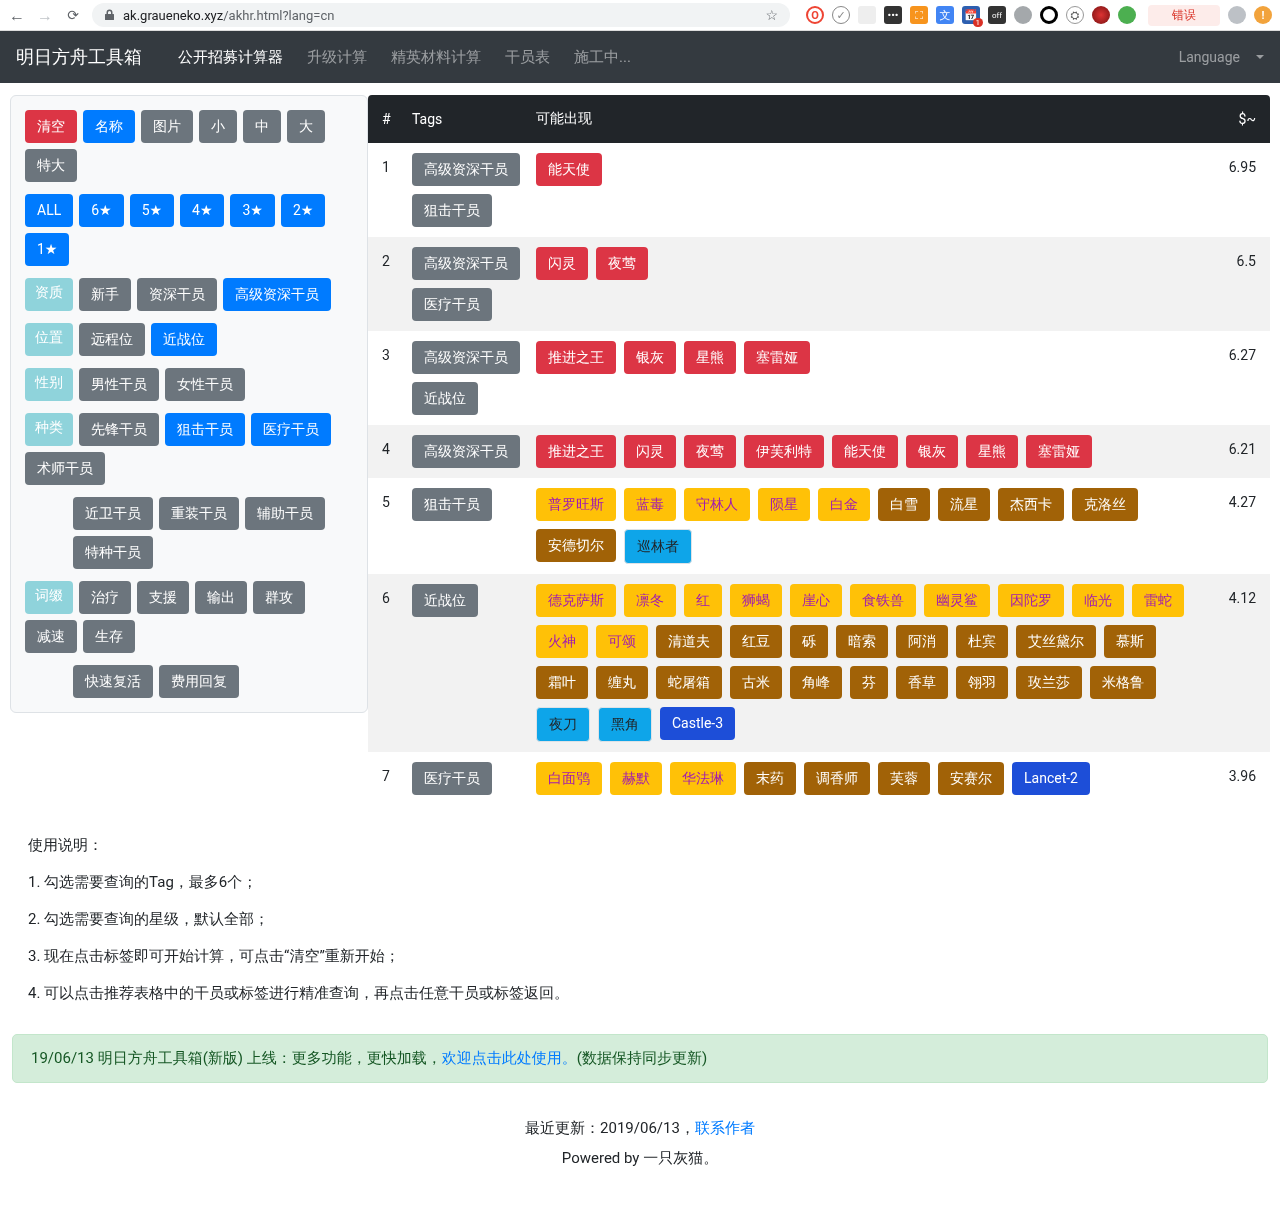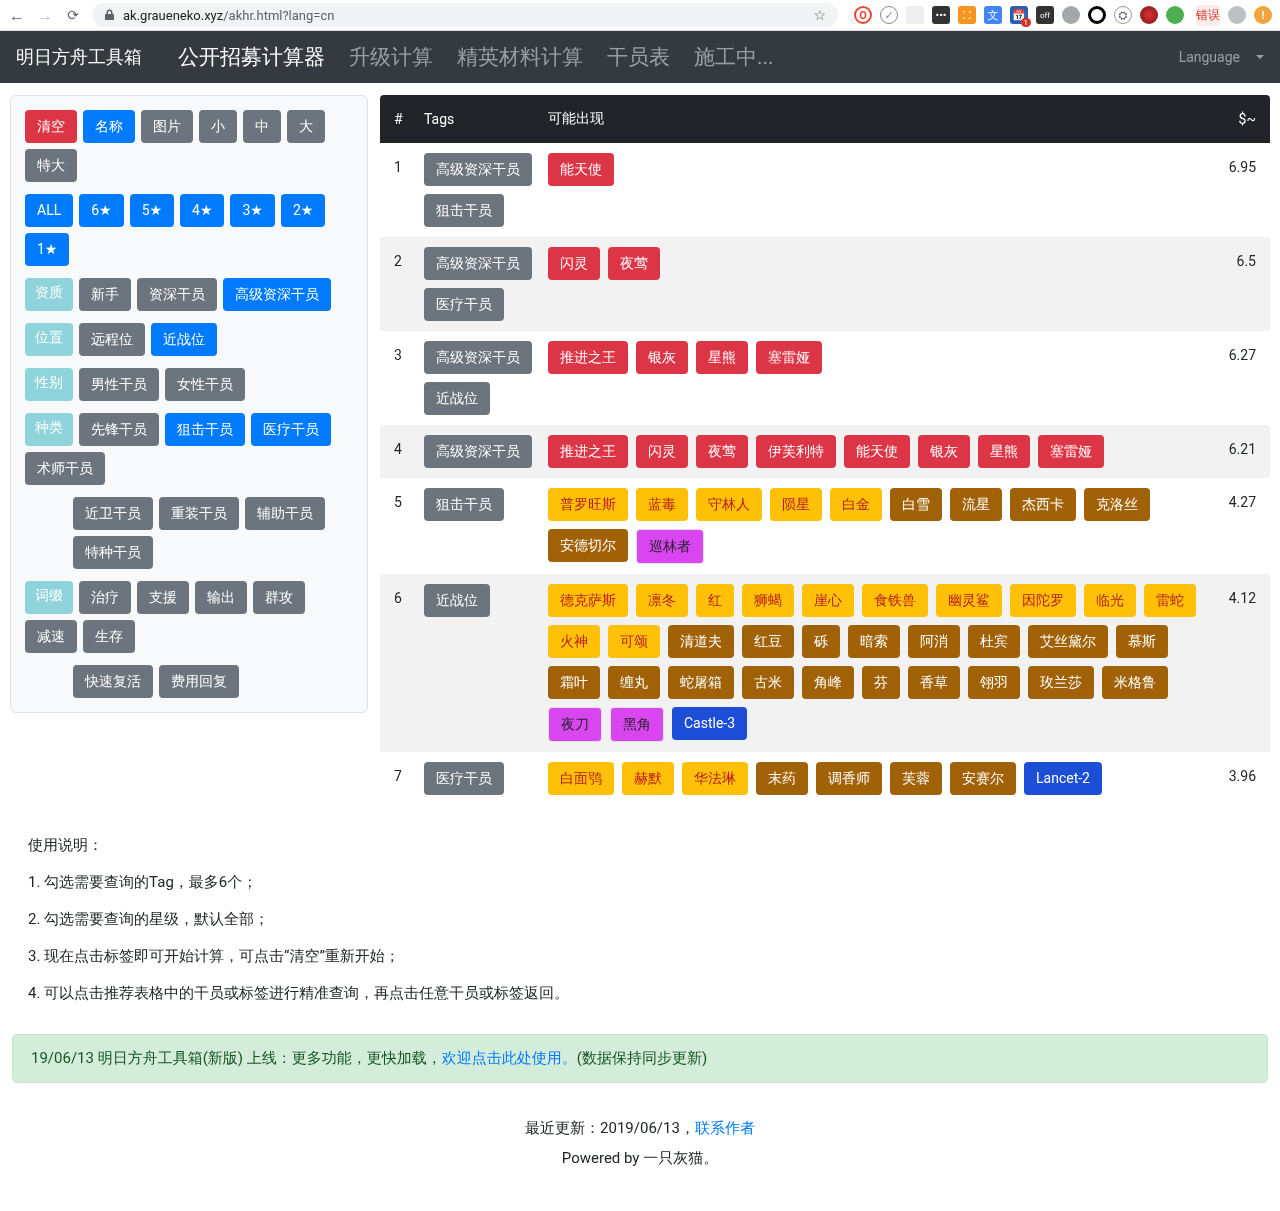--- a/index.html
+++ b/index.html
@@ -10,48 +10,48 @@
   .nav-arrow { color:#5f6368; font-size:16px; width:18px; text-align:center; cursor:pointer;}
   .nav-reload { color:#5f6368; font-size:14px; width:18px; text-align:center; cursor:pointer;}
   .url-bar { flex:1; display:flex; align-items:center; background:#f1f3f4; border-radius:14px; height:24px; padding:0 12px; font-size:13px; color:#5f6368; gap:8px; }
   .url-text { color:#202124; }
   .url-domain { color:#202124; }
   .url-path { color:#5f6368; }
   .lock-icon svg { display:block; }
   .star-icon { color:#5f6368; margin-left:auto; font-size:14px;}
   .ext-icons { display:flex; align-items:center; gap:8px; margin-left:6px; }
   .ext-icon { width:18px; height:18px; border-radius:3px; display:inline-flex; align-items:center; justify-content:center; font-size:11px; color:#fff; }
-  .error-pill { background:#fdecea; color:#d93025; border-radius:4px; padding:2px 0; font-size:12px; margin-left:4px; display:flex; align-items:center; gap:4px;}
+  .error-pill { background:#fdecea; color:#d93025; border-radius:4px; padding:2px 24px; font-size:12px; margin-left:4px; display:flex; align-items:center; gap:4px;}
   .avatar-grey { width:18px; height:18px; border-radius:50%; background:#bdc1c6; }
   .avatar-orange { width:18px; height:18px; border-radius:50%; background:#f2a33c; display:flex;align-items:center;justify-content:center;color:#fff;font-size:11px;font-weight:bold;}
 
   
   .navbar { background:#343a40; color:#fff; height:52px; display:flex; align-items:center; padding:0 16px; }
   .navbar-brand { color:#fff; font-size:18px; font-weight:500; margin-right:24px; }
-  .nav-link { color:rgba(255,255,255,0.5); padding:8px 12px; font-size:21px; cursor:pointer; }
+  .nav-link { color:rgba(255,255,255,0.5); padding:8px 12px; font-size:15px; cursor:pointer; }
   .nav-link.active { color:#fff; }
   .nav-right { margin-left:auto; }
   .lang-toggle { color:rgba(255,255,255,0.5); cursor:pointer; display:flex; align-items:center; gap:16px;}
   .caret-down { width:0;height:0;border-left:4px solid transparent;border-right:4px solid transparent;border-top:4px solid rgba(255,255,255,0.5); display:inline-block; }
 
   
-  .content { display:flex; padding:12px 10px 0 10px; gap:12px; align-items:flex-start; }
+  .content { display:flex; padding:12px 10px 0 10px; align-items:flex-start; }
   .sidebar { width:358px; background:#f8f9fa; border:1px solid #dee2e6; border-radius:6px; padding:14px 14px 10px 14px; }
   .row-tags { display:flex; flex-wrap:wrap; gap:6px; margin-bottom:12px; }
   .row-tags.last { margin-bottom:4px; }
   .row-tags.indent { padding-left:48px; }
 
   .btn { display:inline-block; padding:6px 12px; font-size:14px; border-radius:4px; cursor:pointer; line-height:1.5; text-align:center; border:none; color:#fff; }
   .btn-danger { background:#dc3545; }
   .btn-primary { background:#007bff; }
   .btn-secondary { background:#6c757d; }
   .btn-info { background:#a16207; }
-  .btn-warning { background:#ffc107; color:#b91c1c; }
+  .btn-warning { background:#ffc107; color:#a21caf; }
   .btn-dark { background:#1d4ed8; }
-  .btn-light { background:#d946ef; color:#212529; border:1px solid #dee2e6; }
+  .btn-light { background:#0ea5e9; color:#212529; border:1px solid #dee2e6; }
 
   .cat-label { background:#8fd3db; color:#fff; border-radius:4px; padding:6px 10px; font-size:14px; }
 
   
   .results { flex:1; }
   .thead { background:#212529; color:#fff; display:flex; align-items:center; height:48px; padding:0 14px; border-top-left-radius:4px; border-top-right-radius:4px; }
   .th-num { width:30px; }
   .th-tags { width:124px; }
   .th-possible { flex:1; }
   .th-score { width:50px; text-align:right; }

